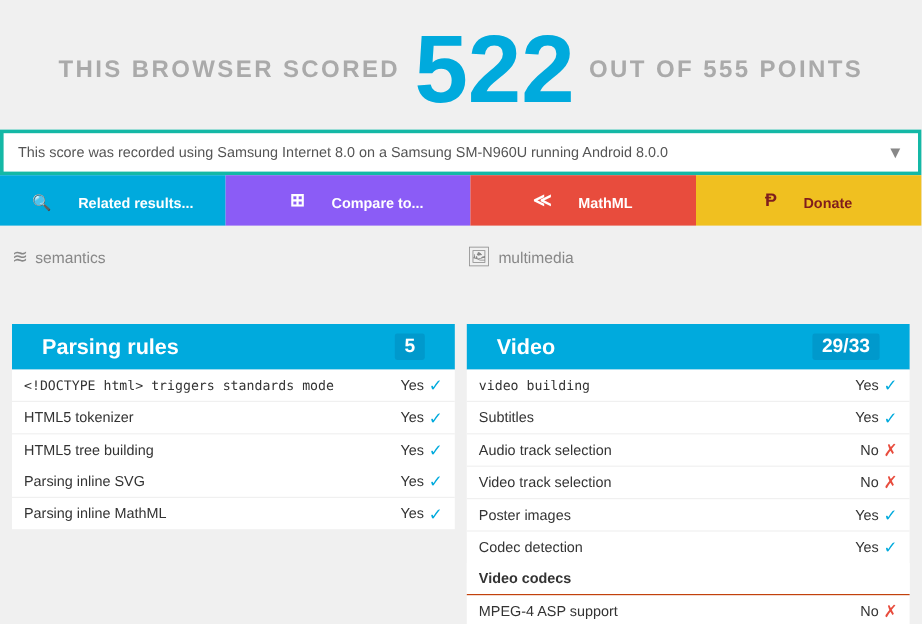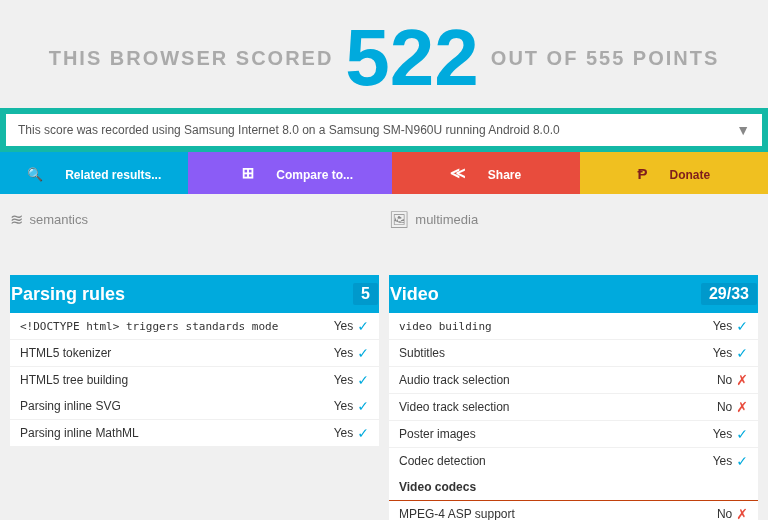--- a/index.html
+++ b/index.html
@@ -39,21 +39,21 @@
       font-size: 20px;
       font-weight: bold;
       color: #aaa;
       letter-spacing: 2px;
       text-transform: uppercase;
     }
 
     
     .info-bar {
       background: white;
-      border: 6px solid #14b8a6;
+      border: 3px solid #14b8a6;
       padding: 8px 12px;
       font-size: 12px;
       color: #555;
       display: flex;
       align-items: center;
       justify-content: space-between;
     }
     .info-bar-arrow {
       color: #888;
       font-size: 14px;
@@ -119,21 +119,21 @@
       font-weight: normal;
     }
     .section-label .section-icon {
       font-size: 16px;
     }
 
     
     .category-header {
       background: #00aadd;
       color: white;
-      padding: 8px 1px;
+      padding: 8px 25px;
       display: flex;
       align-items: flex-end;
       justify-content: space-between;
       font-size: 18px;
       font-weight: bold;
       margin-bottom: 0;
       margin-top: 46px;
     }
     .category-score {
       background: #0099cc;
@@ -220,21 +220,21 @@
   <button class="action-btn btn-related">
     <span class="icon-search"></span>
     <span>Related results...</span>
   </button>
   <button class="action-btn btn-compare">
     <span class="icon-grid"></span>
     <span>Compare to...</span>
   </button>
   <button class="action-btn btn-share">
     <span class="icon-share"></span>
-    <span>Share</span>
+    <span>MathML</span>
   </button>
   <button class="action-btn btn-donate">
     <span class="icon-donate"></span>
     <span>Donate</span>
   </button>
 </div>
 
 <div class="main-content">
 
   <div class="left-col">

